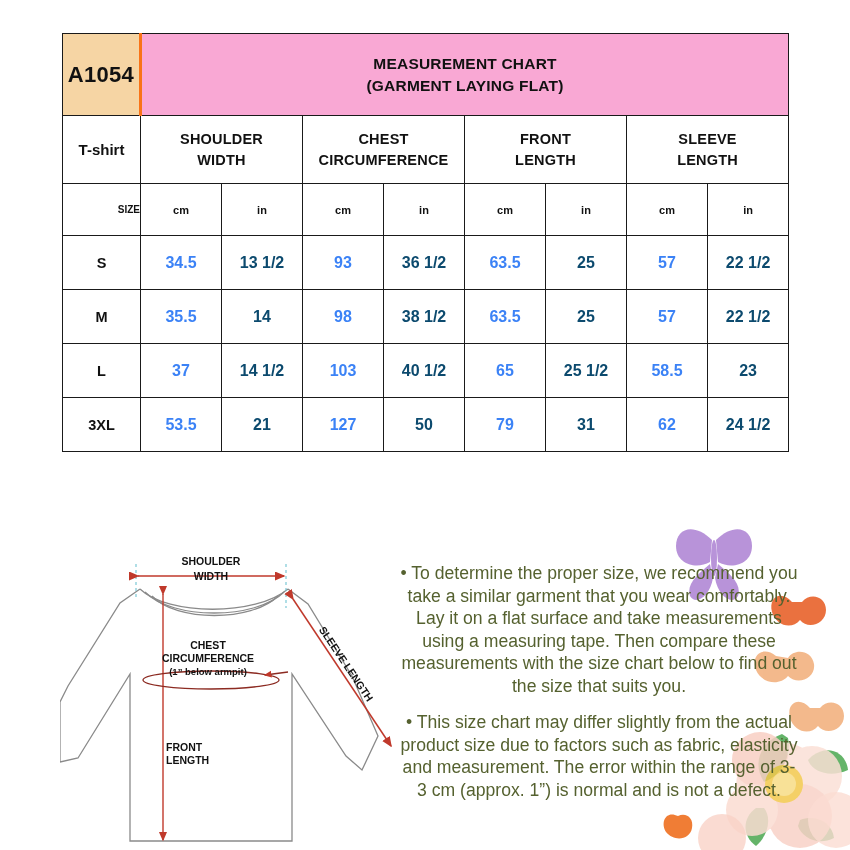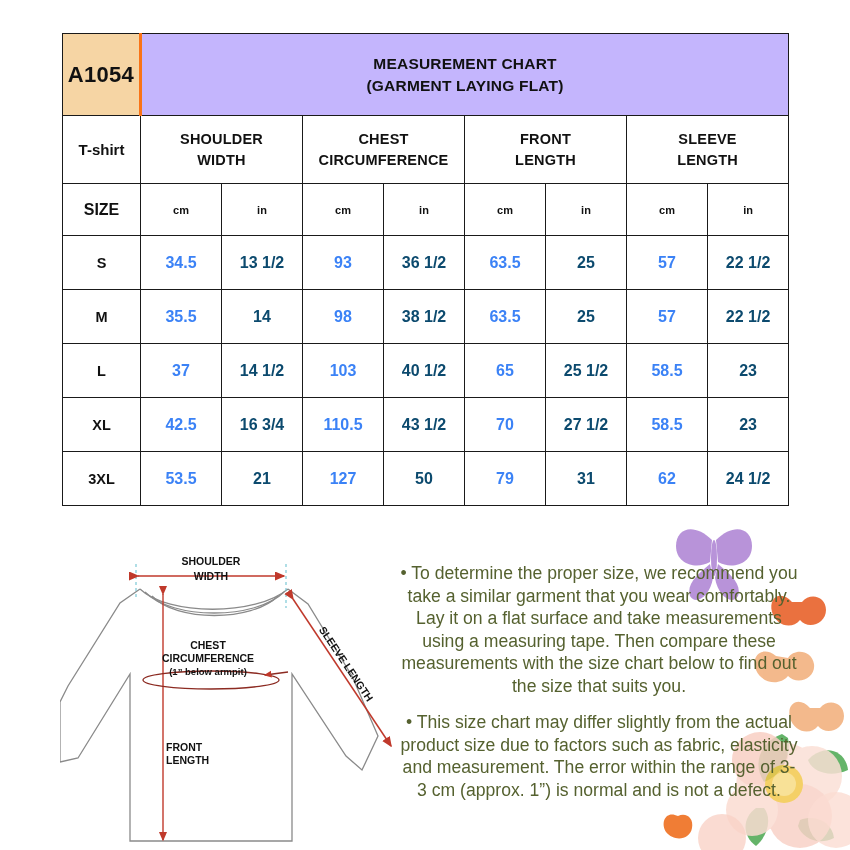--- a/index.html
+++ b/index.html
@@ -32,38 +32,38 @@
   .col-data { width: 81px; }
 
   td.banner-id {
     background: #f6d5a4;
     font-size: 22px;
     height: 82px;
     letter-spacing: .3px;
     border-right: 3px solid #f97316;
   }
   td.banner-title {
-    background: #c4b5fd;
+    background: #f9a8d4;
     font-size: 15.5px;
     line-height: 1.38;
     height: 82px;
     letter-spacing: .2px;
   }
   td.group-head {
     font-size: 14.5px;
     line-height: 1.42;
     height: 68px;
     letter-spacing: .2px;
   }
   td.unit-head {
     font-size: 11px;
     height: 52px;
   }
   td.tshirt-label { font-size: 15px; }
-  td.size-label { font-size: 16px; }
+  td.size-label { font-size: 10px; text-align: right; }
   td.row-size { font-size: 14.5px; height: 54px; }
   td.val-cm { color: #3b82f6; font-size: 16px; height: 54px; }
   td.val-in { color: #0c4a6e; font-size: 16px; height: 54px; }
   .unit-cm { color: #6c6a1f; }
   .unit-in { color: #111111; }
 
   
   .diagram { position: absolute; left: 60px; top: 556px; width: 345px; height: 294px; }
   .diagram svg { display: block; }
 
@@ -161,31 +161,20 @@
         <td class="val-in">22 1/2</td>
       </tr>
       <tr>
         <td class="row-size">L</td>
         <td class="val-cm">37</td>
         <td class="val-in">14  1/2</td>
         <td class="val-cm">103</td>
         <td class="val-in">40  1/2</td>
         <td class="val-cm">65</td>
         <td class="val-in">25  1/2</td>
-        <td class="val-cm">58.5</td>
-        <td class="val-in">23</td>
-      </tr>
-      <tr>
-        <td class="row-size">XL</td>
-        <td class="val-cm">42.5</td>
-        <td class="val-in">16  3/4</td>
-        <td class="val-cm">110.5</td>
-        <td class="val-in">43  1/2</td>
-        <td class="val-cm">70</td>
-        <td class="val-in">27  1/2</td>
         <td class="val-cm">58.5</td>
         <td class="val-in">23</td>
       </tr>
       <tr>
         <td class="row-size">3XL</td>
         <td class="val-cm">53.5</td>
         <td class="val-in">21</td>
         <td class="val-cm">127</td>
         <td class="val-in">50</td>
         <td class="val-cm">79</td>

